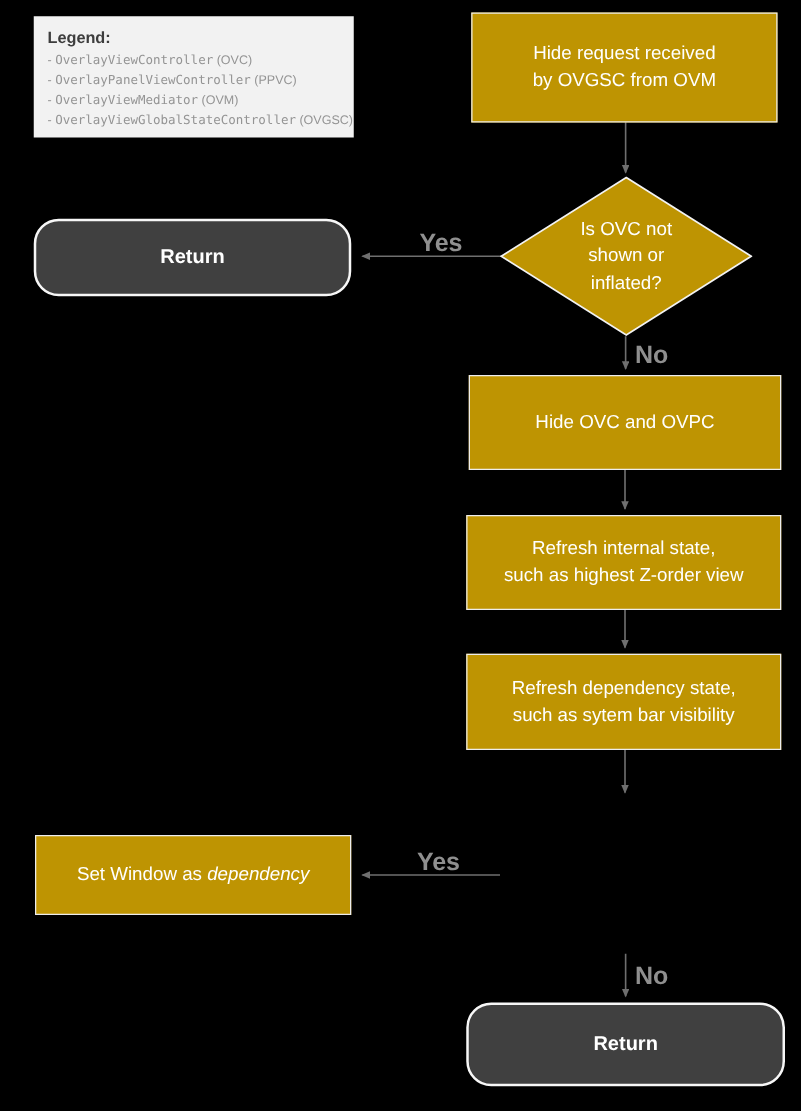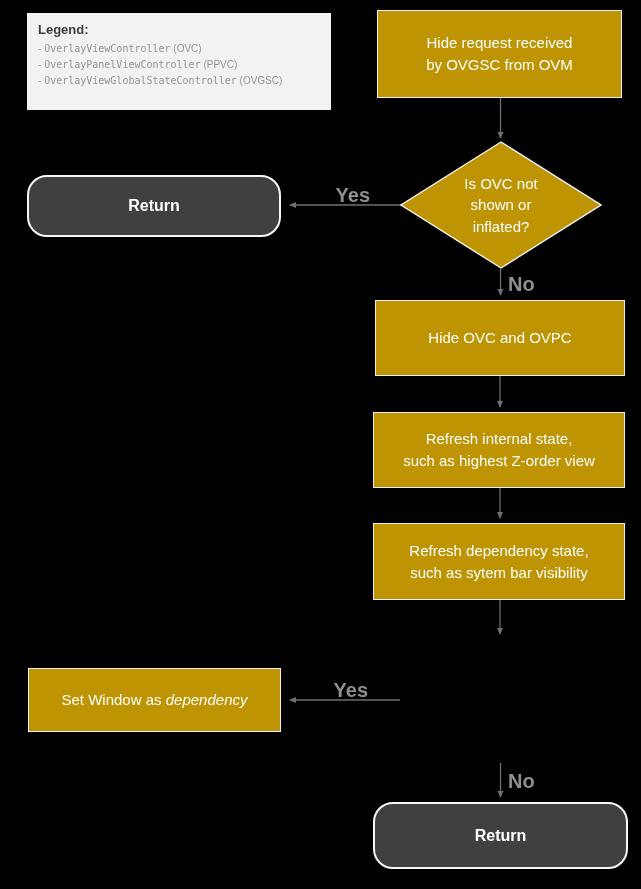--- a/index.html
+++ b/index.html
@@ -28,21 +28,21 @@
   }
 
   
   .edge-label{
     position:absolute;color:#8f8f8f;font-weight:700;font-size:20px;
     text-align:right;
   }
 
   
   .legend{
-    position:absolute;left:27px;top:13px;width:304px;height:97px;
+    position:absolute;left:27px;top:13px;width:256px;height:97px;
     background:#f2f2f2;box-sizing:border-box;padding:9px 10px 8px 11px;
   }
   .legend-title{font-size:13px;font-weight:700;color:#3d3d3d;margin:0 0 4px 0;}
   .legend-item{
     font-size:10px;color:#949494;line-height:1.6;white-space:nowrap;
     font-family:"Liberation Sans",sans-serif;
   }
   .legend-item .mono{font-family:"DejaVu Sans Mono",monospace;}
   .em{font-style:italic;}
 </style>
@@ -71,20 +71,25 @@
     <div class="legend-title">Legend:</div>
     <div class="legend-item">
       <span>-</span>
       <span class="mono">OverlayViewController</span>
       <span>(OVC)</span>
     </div>
     <div class="legend-item">
       <span>-</span>
       <span class="mono">OverlayPanelViewController</span>
       <span>(PPVC)</span>
+    </div>
+    <div class="legend-item">
+      <span>-</span>
+      <span class="mono">OverlayViewMediator</span>
+      <span>(OVM)</span>
     </div>
     <div class="legend-item">
       <span>-</span>
       <span class="mono">OverlayViewGlobalStateController</span>
       <span>(OVGSC)</span>
     </div>
   </div>
 
   <div class="node rect" style="left:377px;top:10px;width:245px;height:88px;">
     <span class="txt">Hide request received

